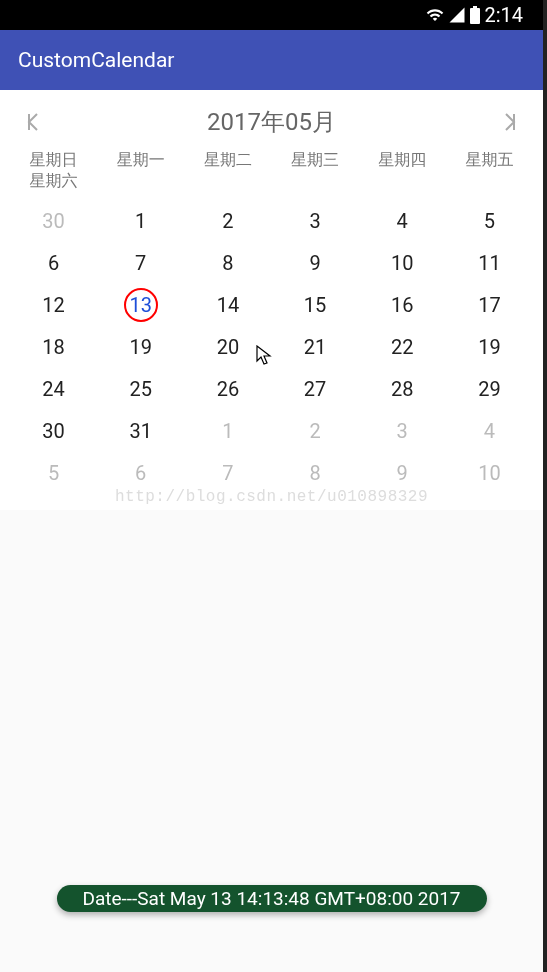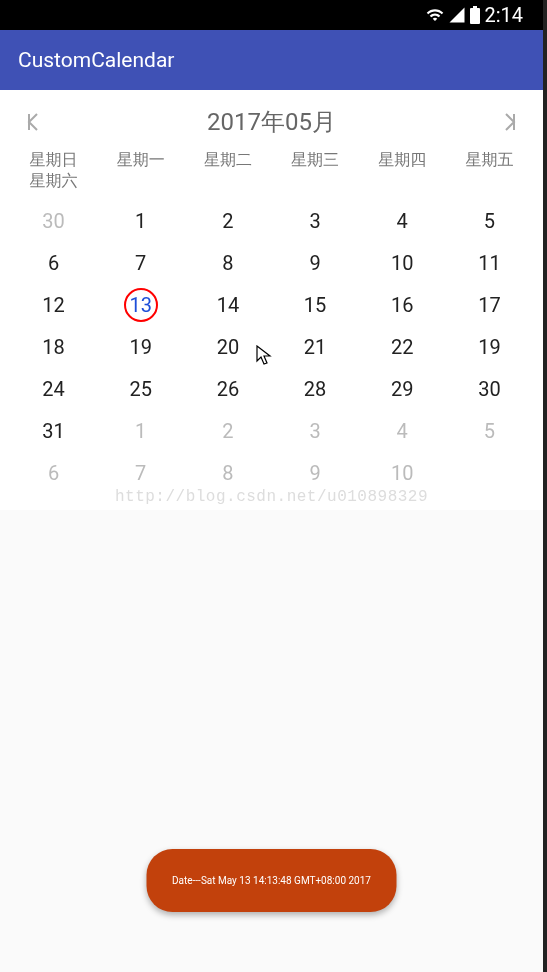--- a/index.html
+++ b/index.html
@@ -107,25 +107,25 @@
       color: #ddd;
       font-family: "Courier New", monospace;
       font-size: 16px;
       letter-spacing: 0.5px;
     }
     .toast {
       position: absolute;
       left: 50%;
       transform: translateX(-50%);
       bottom: 60px;
-      background: #c2410c;
+      background: #14532d;
       color: #fff;
-      padding: 26px 26px;
+      padding: 2px 26px;
       border-radius: 26px;
-      font-size: 10px;
+      font-size: 19px;
       white-space: nowrap;
       box-shadow: 0 3px 6px rgba(0,0,0,0.3);
     }
     .cursor {
       position: absolute;
       top: 345px;
       left: 256px;
       width: 16px;
       height: 22px;
       pointer-events: none;
@@ -246,20 +246,23 @@
       <div class="day">
         <span>24</span>
       </div>
       <div class="day">
         <span>25</span>
       </div>
       <div class="day">
         <span>26</span>
       </div>
       <div class="day">
+        <span>27</span>
+      </div>
+      <div class="day">
         <span>28</span>
       </div>
       <div class="day">
         <span>29</span>
       </div>
       <div class="day">
         <span>30</span>
       </div>
       <div class="day">
         <span>31</span>

